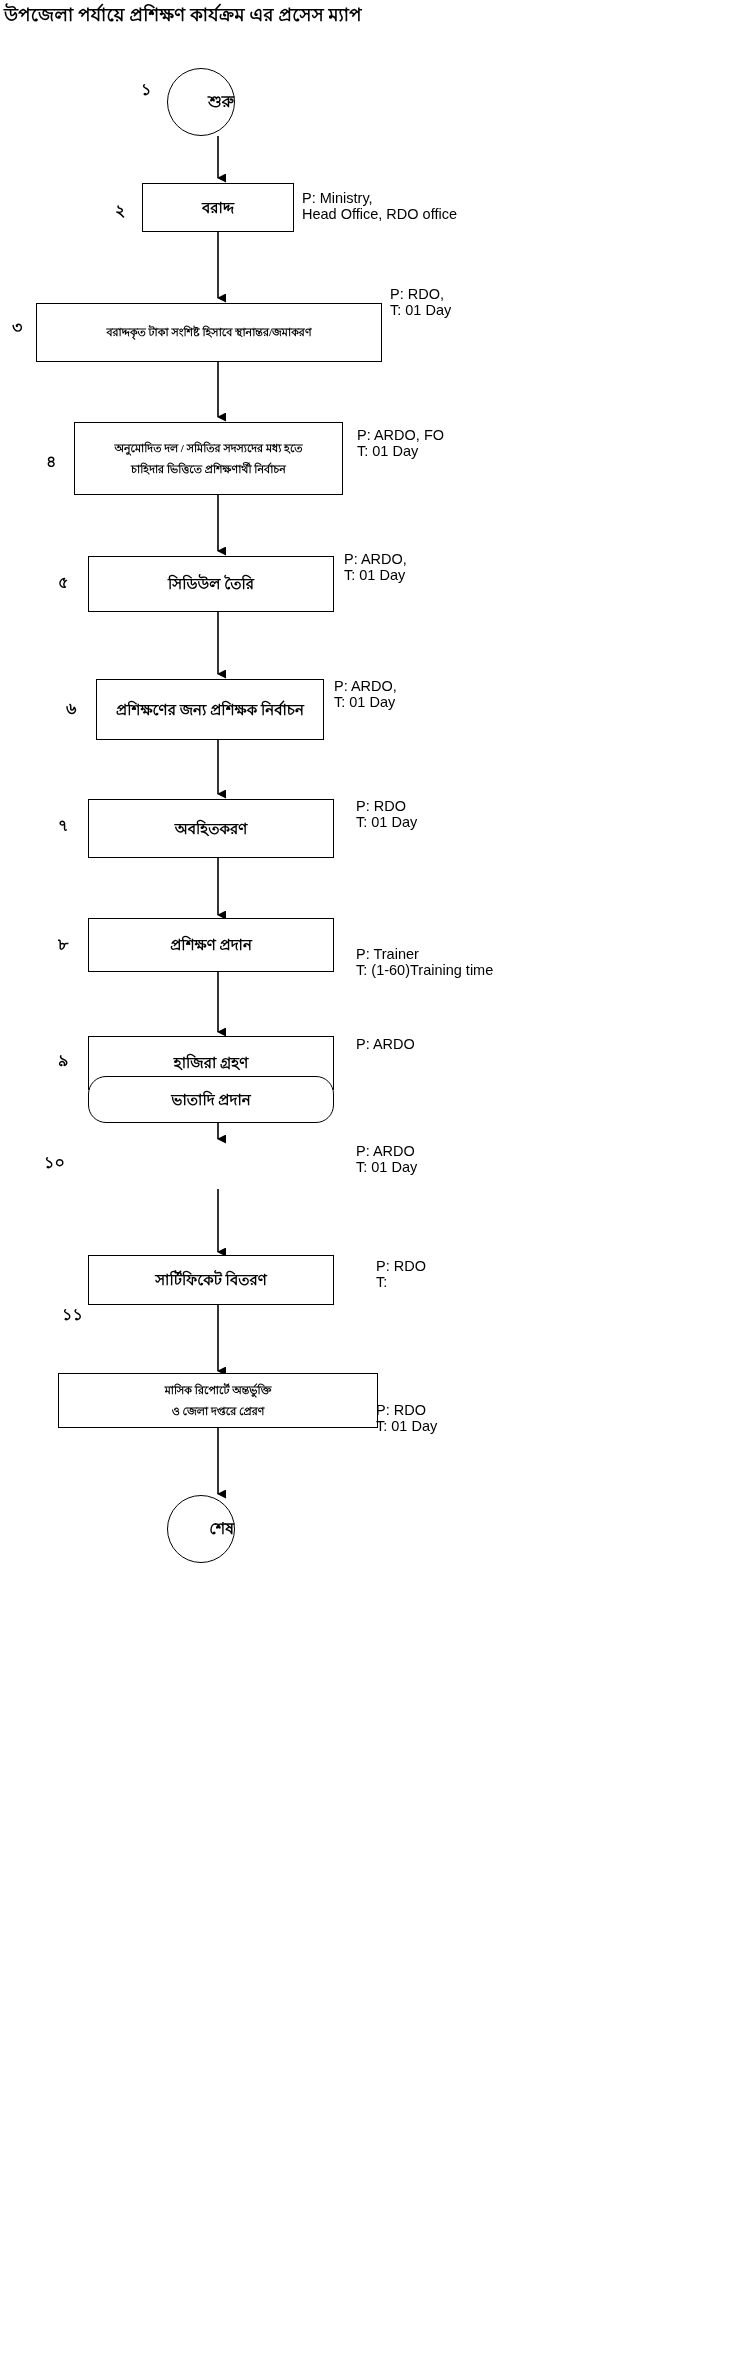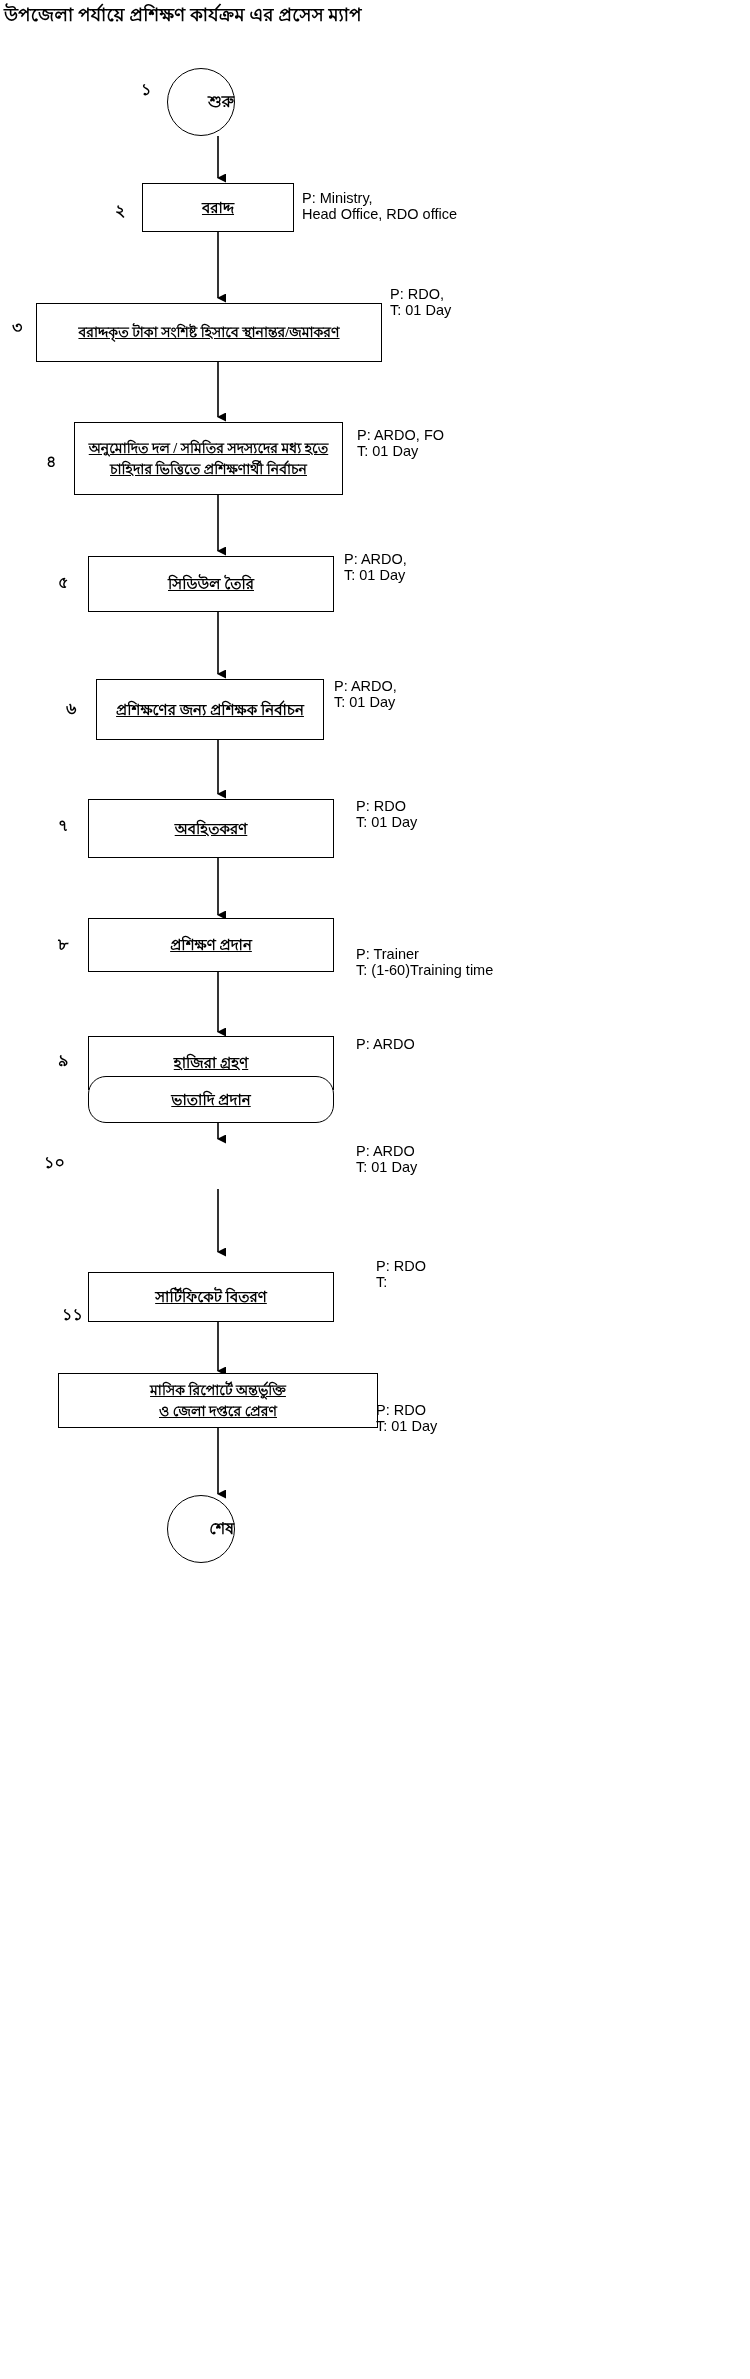--- a/index.html
+++ b/index.html
@@ -68,24 +68,23 @@
     justify-content: center;
     text-align: center;
   }
   .proc-box .box-label {
     font-family: "Liberation Serif", serif;
     font-size: 15px;
     font-weight: 700;
     line-height: 22px;
     padding: 0 6px;
     white-space: pre-line;
-    text-decoration: underline;
   }
   .proc-box.small-text .box-label {
-    font-size: 14px;
+    font-size: 11px;
     line-height: 21px;
   }
 
   
   .step-num {
     position: absolute;
     font-family: "Liberation Serif", serif;
     font-size: 16px;
     font-weight: 700;
     line-height: 1;
@@ -216,21 +215,21 @@
   <div class="annot" style="left:356px; top:1036px; width:230px;">P: ARDO</div>
 
   <div class="step-num" style="left:44px; top:1155px;">১০</div>
   <div class="proc-box" style="left:88px; top:1076px; width:246px; height:47px;border-radius:18px;">
     <span class="box-label">ভাতাদি প্রদান</span>
   </div>
   <div class="annot" style="left:356px; top:1143px; width:230px;">P: ARDO
 T:  01 Day</div>
 
   <div class="step-num" style="left:62px; top:1307px;">১১</div>
-  <div class="proc-box" style="left:88px; top:1255px; width:246px; height:50px;margin-top:17px;">
+  <div class="proc-box" style="left:88px; top:1255px; width:246px; height:50px;">
     <span class="box-label">সার্টিফিকেট বিতরণ</span>
   </div>
   <div class="annot" style="left:376px; top:1258px; width:230px;">P: RDO
 T:</div>
 
   <div class="step-num" style="left:28px; top:1395px;margin-left:45px;">১২</div>
   <div class="proc-box small-text" style="left:58px; top:1373px; width:320px; height:55px;">
     <span class="box-label">মাসিক রিপোর্টে অন্তর্ভুক্তি
 ও জেলা দপ্তরে প্রেরণ</span>
   </div>

